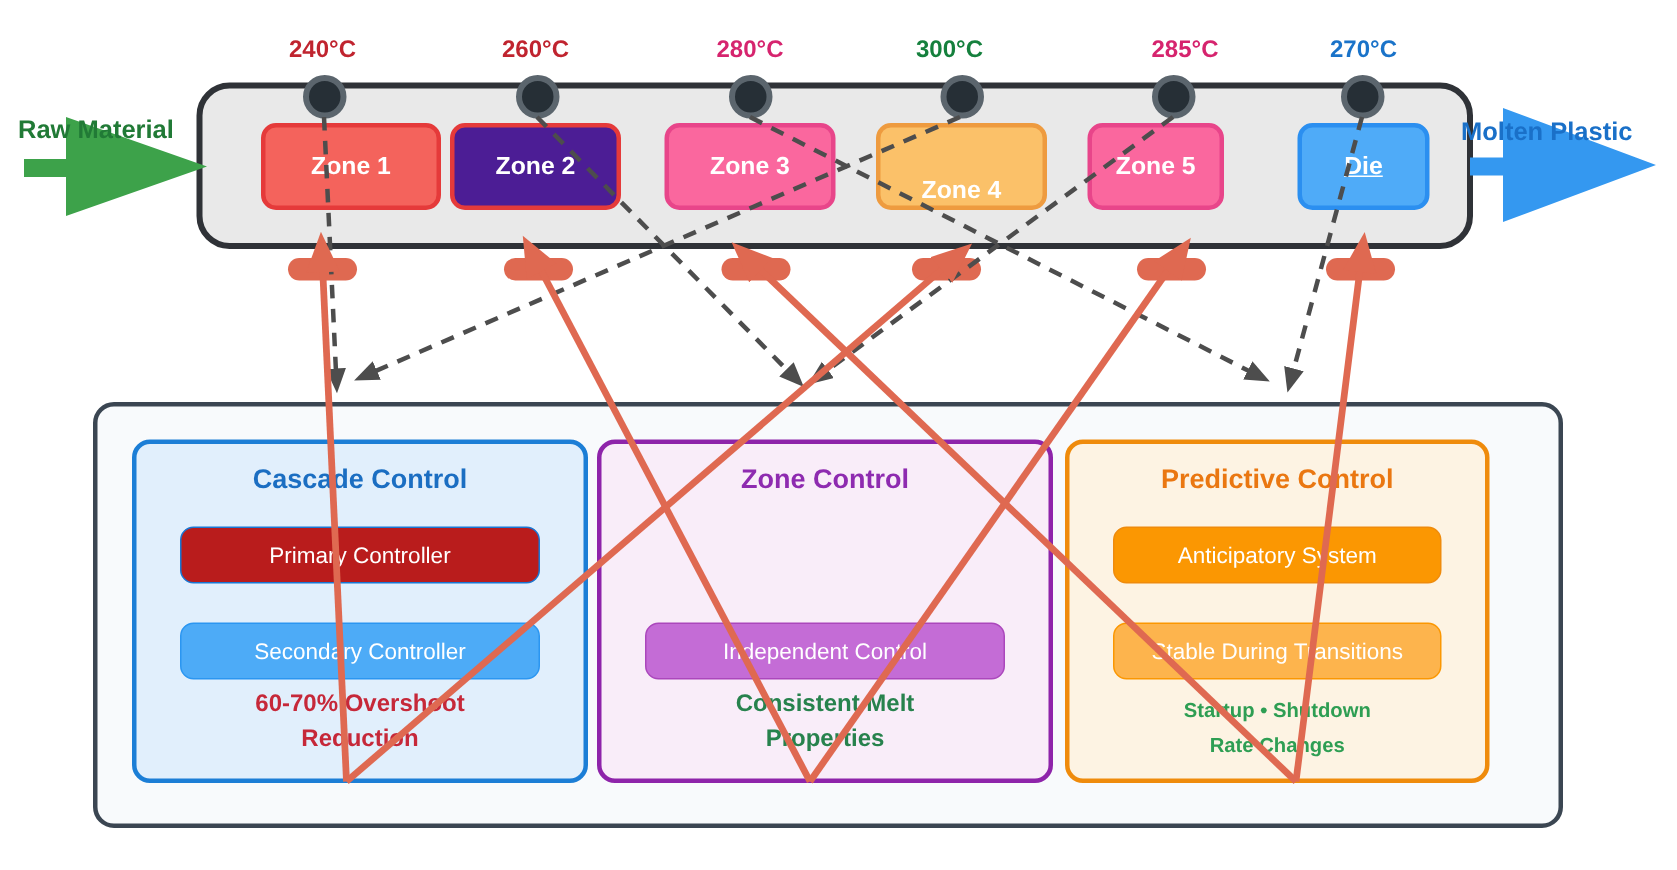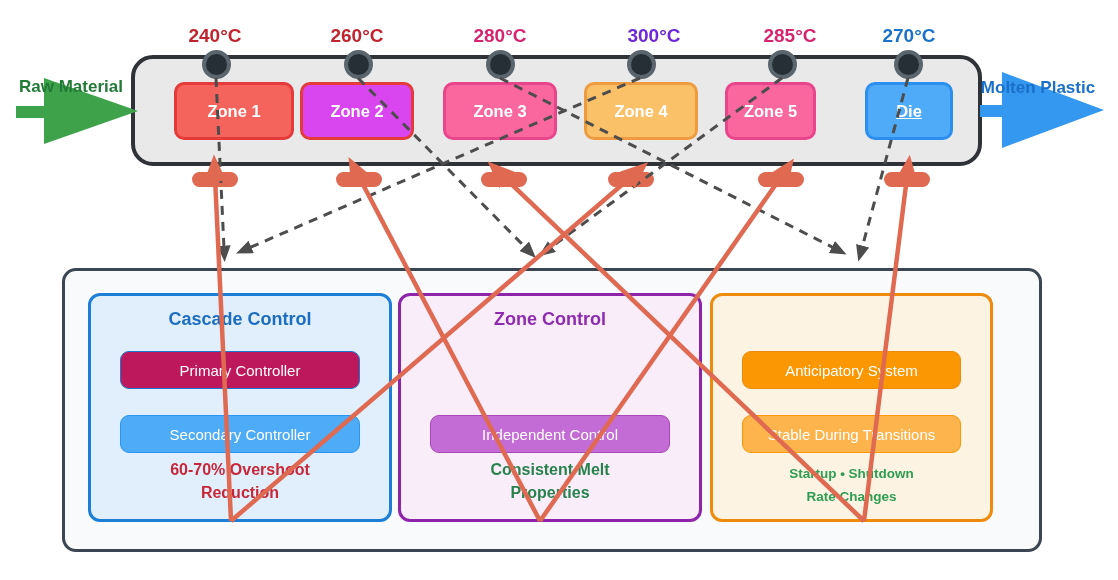--- a/index.html
+++ b/index.html
@@ -4,51 +4,51 @@
 <style>
   html,body{margin:0;padding:0;background:#fff;font-family:"Liberation Sans",sans-serif;}
   .canvas{position:relative;width:1118px;height:580px;background:#ffffff;overflow:hidden;}
 
   
   .barrel{position:absolute;left:131px;top:55px;width:851px;height:111px;background:#e9e9e9;
           border:4px solid #2f3237;border-radius:22px;box-sizing:border-box;z-index:1;}
   .zone{position:absolute;top:82px;height:58px;border-radius:10px;border:3px solid;box-sizing:border-box;
         display:flex;align-items:center;justify-content:center;color:#fff;font-weight:bold;font-size:16.5px;z-index:2;}
   .z0{left:174px;width:120px;background:#f4635c;border-color:#e53a3a;}
-  .z1{left:300px;width:114px;background:#d946ef;border-color:#e53a3a;}
+  .z1{left:300px;width:114px;background:#4c1d95;border-color:#e53a3a;}
   .z2{left:443px;width:114px;background:#fa679e;border-color:#e8458a;}
-  .z3{left:584px;width:114px;background:#fbc169;border-color:#ee9b3f;}
+  .z3{left:584px;width:114px;background:#fbc169;border-color:#ee9b3f;align-items:flex-end;}
   .z4{left:725px;width:91px;background:#fa679e;border-color:#e8458a;}
   .z5{left:865px;width:88px;background:#4fabf8;border-color:#2b8ff0;text-decoration:underline;}
 
   .sensor{position:absolute;top:50px;width:21px;height:21px;border-radius:50%;background:#262f36;
           border:4px solid #5b656d;box-sizing:content-box;z-index:3;}
   .s0{left:202px}.s1{left:344px}.s2{left:486px}.s3{left:627px}.s4{left:768px}.s5{left:894px}
 
-  .temp{position:absolute;top:25px;width:84px;text-align:center;font-size:19px;font-weight:bold;z-index:3;}
+  .temp{position:absolute;top:25px;width:84px;text-align:center;font-size:16px;font-weight:bold;z-index:3;}
   .t0{left:173px;color:#c0242f}.t1{left:315px;color:#c0242f}.t2{left:458px;color:#d6246e}
-  .t3{left:612px;color:#6d28d9}.t4{left:748px;color:#d6246e}.t5{left:867px;color:#1a73c9}
+  .t3{left:591px;color:#15803d}.t4{left:748px;color:#d6246e}.t5{left:867px;color:#1a73c9}
 
   
-  .flow-label{position:absolute;z-index:20;font-size:17px;font-weight:bold;text-align:center;}
+  .flow-label{position:absolute;z-index:20;font-size:17px;font-weight:bold;text-align:left;}
   .flow-in{left:12px;top:77px;width:118px;color:#217a36;}
   .flow-out{left:974px;top:78px;width:128px;color:#1a70c8;}
 
   
   .container-box{position:absolute;left:62px;top:268px;width:980px;height:284px;background:#f8fafc;
                  border:3px solid #3b4652;border-radius:14px;box-sizing:border-box;z-index:1;}
   .ctrl{position:absolute;top:293px;width:304px;height:229px;border-radius:12px;border:3px solid;box-sizing:border-box;z-index:2;}
   .ctrl .title{position:absolute;top:13px;left:0;right:0;text-align:center;font-size:18px;font-weight:bold;}
   .ctrl .btn{position:absolute;left:29px;right:29px;height:38px;border-radius:9px;color:#fff;font-size:15px;
              display:flex;align-items:center;justify-content:center;box-sizing:border-box;}
   .ctrl .btn1{top:55px}.ctrl .btn2{top:119px}
   .ctrl .caption{position:absolute;top:162px;left:0;right:0;text-align:center;font-weight:bold;font-size:16px;line-height:23px;}
   .cascade{left:88px;background:#e1effc;border-color:#1c7ed6;}
   .cascade .title{color:#1b6ec2}
-  .cascade .btn1{background:#be185d;border:1.5px solid #1976d2}
+  .cascade .btn1{background:#b91c1c;border:1.5px solid #1976d2}
   .cascade .btn2{background:#4dabf7;border:1.5px solid #2b96f1}
   .cascade .caption{color:#c62839}
   .zonectl{left:398px;background:#f9edf9;border-color:#8e24aa;padding-left:24px;}
   .zonectl .title{color:#8e2bb0}
   .zonectl .btn1{background:#9c27b0;border:1.5px solid #7b1fa2}
   .zonectl .btn2{background:#c46cd6;border:1.5px solid #ab47bc}
   .zonectl .caption{color:#27824d}
   .predictive{left:710px;width:283px;background:#fdf3e3;border-color:#ef8b0c;}
   .predictive .title{color:#ea7711}
   .predictive .btn1{background:#fb9702;border:1.5px solid #ef8b0c}
@@ -113,20 +113,21 @@
   <div class="ctrl zonectl">
     <div class="title">Zone Control</div>
     <div class="btn btn2">Independent Control</div>
     <div class="caption">
       <div>Consistent Melt</div>
       <div>Properties</div>
     </div>
   </div>
 
   <div class="ctrl predictive">
+    <div class="title">Predictive Control</div>
     <div class="btn btn1">Anticipatory System</div>
     <div class="btn btn2">Stable During Transitions</div>
     <div class="caption">
       <div>Startup • Shutdown</div>
       <div>Rate Changes</div>
     </div>
   </div>
 
   <svg class="overlay" width="1118" height="580" viewBox="0 0 1118 580">
     <defs>

